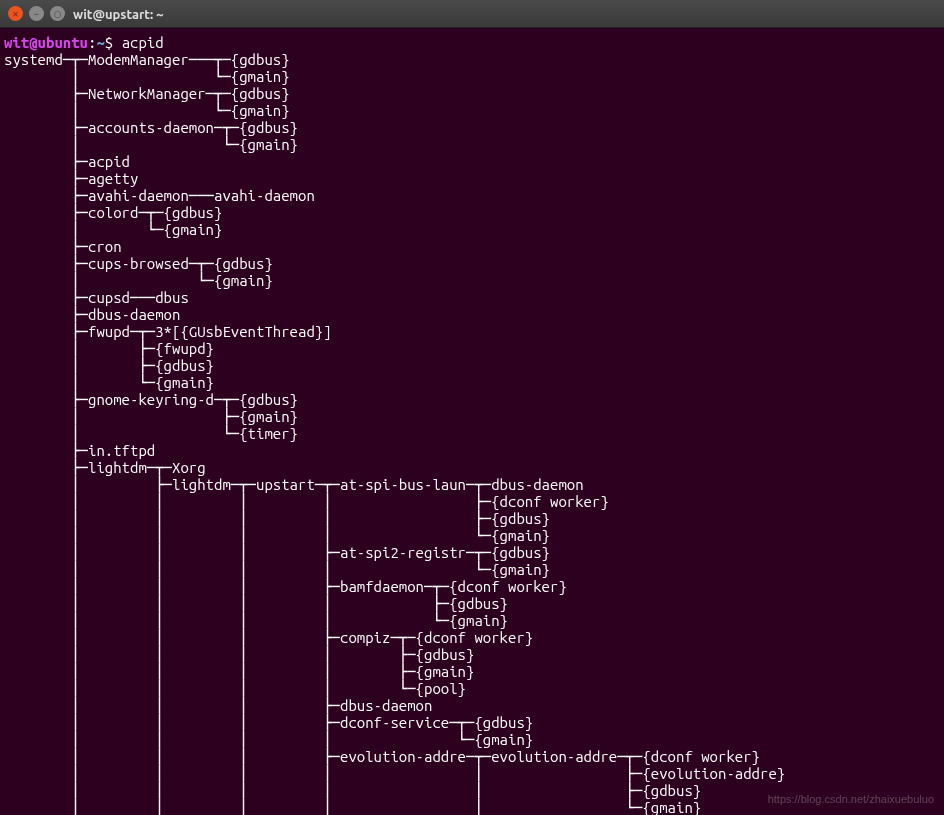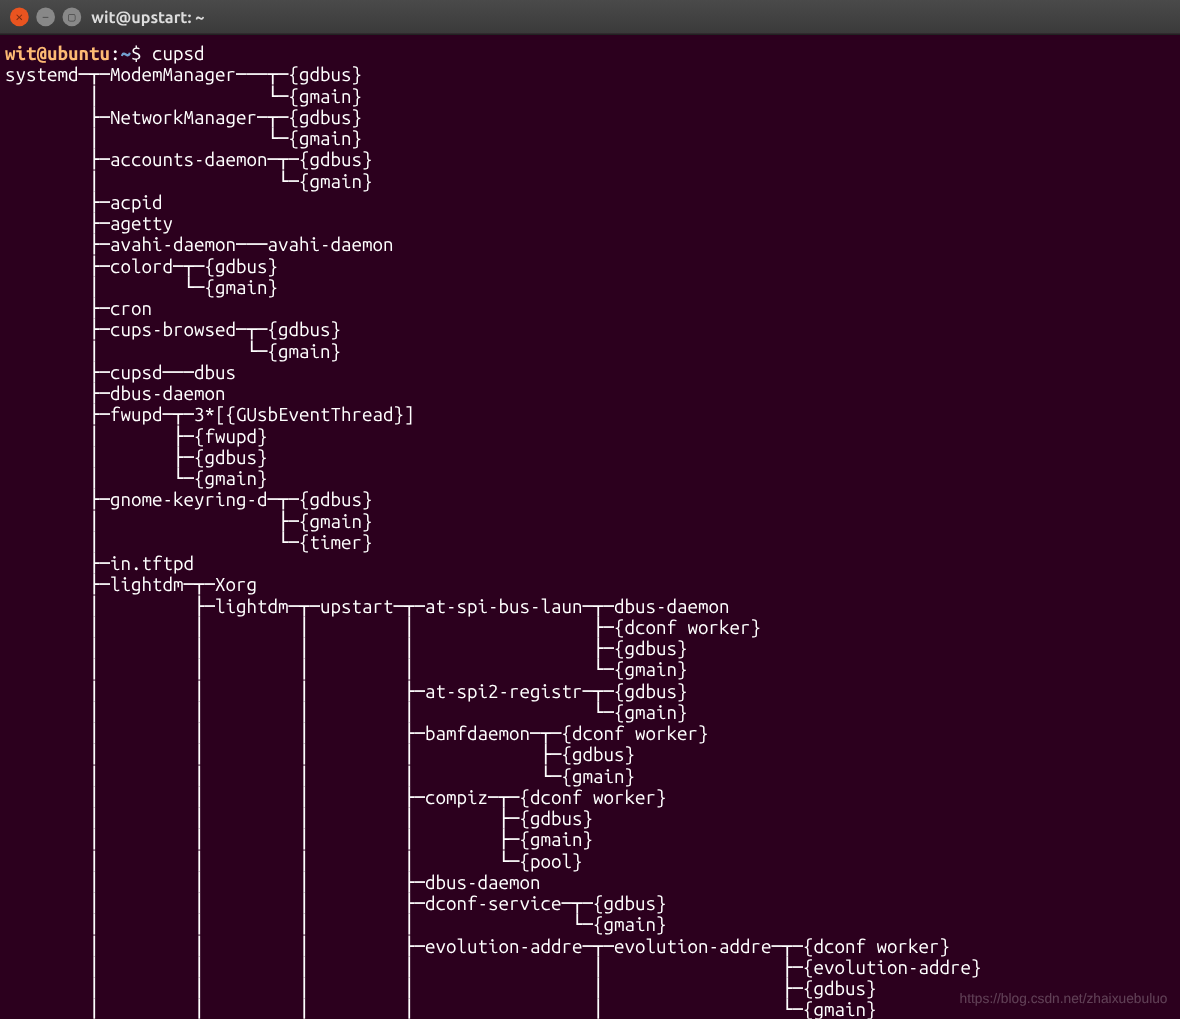--- a/index.html
+++ b/index.html
@@ -31,21 +31,21 @@
   .wbtn.close { background: #e95420; }
   .wbtn.min   { background: #888; }
   .wbtn.max   { background: #888; }
   .title { color: #ddd; font-weight: bold; font-family: Ubuntu, sans-serif; font-size: 13px; }
   .terminal {
     padding: 6px 4px;
     line-height: 17px;
     white-space: pre;
     letter-spacing: 0;
   }
-  .prompt-user { color: #fdba74; font-weight: bold; text-align: center; }
+  .prompt-user { color: #d946ef; font-weight: bold; text-align: center; }
   .prompt-colon { color: #fff; }
   .prompt-path { color: #729fcf; font-weight: bold; }
   .prompt-dollar { color: #fff; }
   .cmd { color: #fff; }
   .out { color: #fff; }
   .watermark {
     position: absolute;
     right: 10px;
     bottom: 10px;
     color: rgba(255,255,255,0.25);
@@ -58,21 +58,21 @@
 
 <div class="titlebar">
   <div class="window-controls">
     <div class="wbtn close">✕</div>
     <div class="wbtn min">−</div>
     <div class="wbtn max">▢</div>
   </div>
   <div class="title">wit@upstart: ~</div>
 </div>
 
-<div class="terminal"><span class="prompt-user">wit@ubuntu</span><span class="prompt-colon">:</span><span class="prompt-path">~</span><span class="prompt-dollar">$ </span><span class="cmd">cupsd</span>
+<div class="terminal"><span class="prompt-user">wit@ubuntu</span><span class="prompt-colon">:</span><span class="prompt-path">~</span><span class="prompt-dollar">$ </span><span class="cmd">acpid</span>
 <span class="out" id="output">systemd─┬─ModemManager───┬─{gdbus}
         │                └─{gmain}
         ├─NetworkManager─┬─{gdbus}
         │                └─{gmain}
         ├─accounts-daemon─┬─{gdbus}
         │                 └─{gmain}
         ├─acpid
         ├─agetty
         ├─avahi-daemon───avahi-daemon
         ├─colord─┬─{gdbus}

